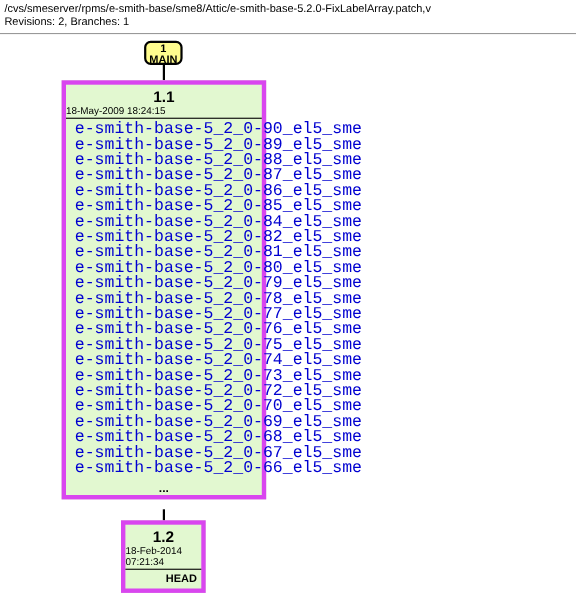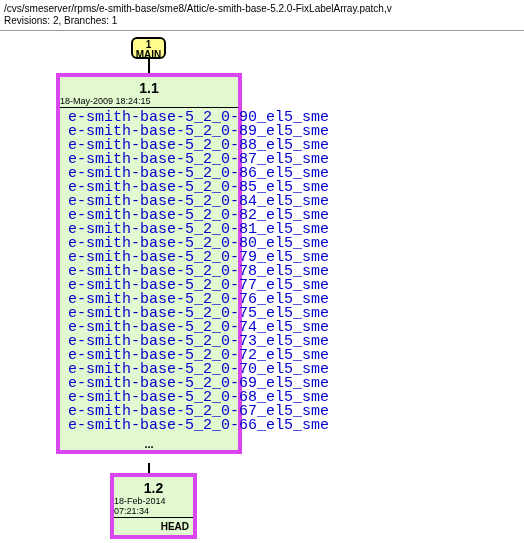--- a/index.html
+++ b/index.html
@@ -89,21 +89,21 @@
     }
 
     .box-11 {
       left: 56px;
       top: 42px;
       width: 186px;
     }
     .box-12 {
       left: 110px;
       top: 442px;
-      width: 87px;
+      width: 77px;
     }
   </style>
 </head>
 <body>
 
 <div class="header">
   <div class="path">/cvs/smeserver/rpms/e-smith-base/sme8/Attic/e-smith-base-5.2.0-FixLabelArray.patch,v</div>
   <div class="revinfo">Revisions: 2, Branches: 1</div>
 </div>
 <hr class="hr">

